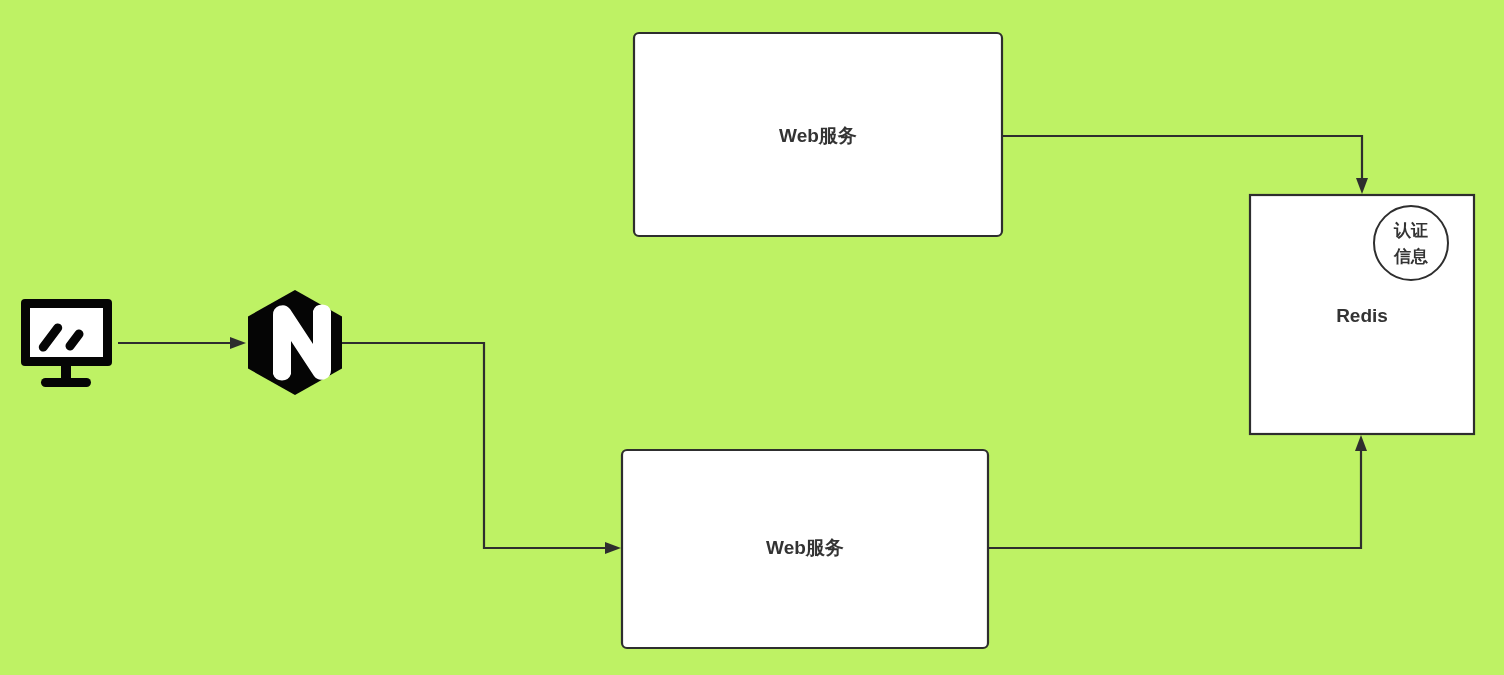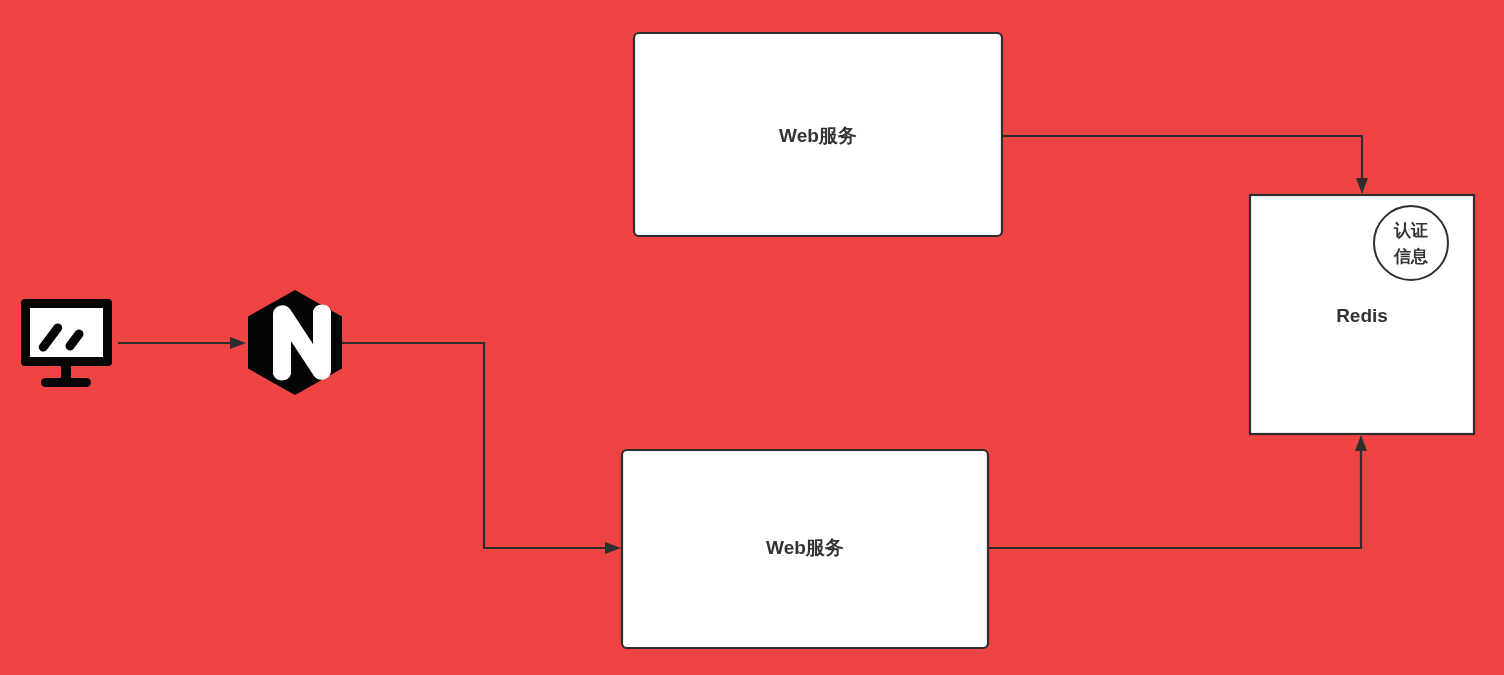--- a/index.html
+++ b/index.html
@@ -7,21 +7,21 @@
     padding: 0;
     background: #ffffff;
   }
   body {
     font-family: "Liberation Sans", "DejaVu Sans", sans-serif;
   }
   #canvas {
     position: relative;
     width: 1504px;
     height: 675px;
-    background: #ef4444;
+    background: #bef264;
     overflow: hidden;
   }
   #diagram-svg {
     position: absolute;
     left: 0;
     top: 0;
     width: 1504px;
     height: 675px;
   }
   .node-box {

